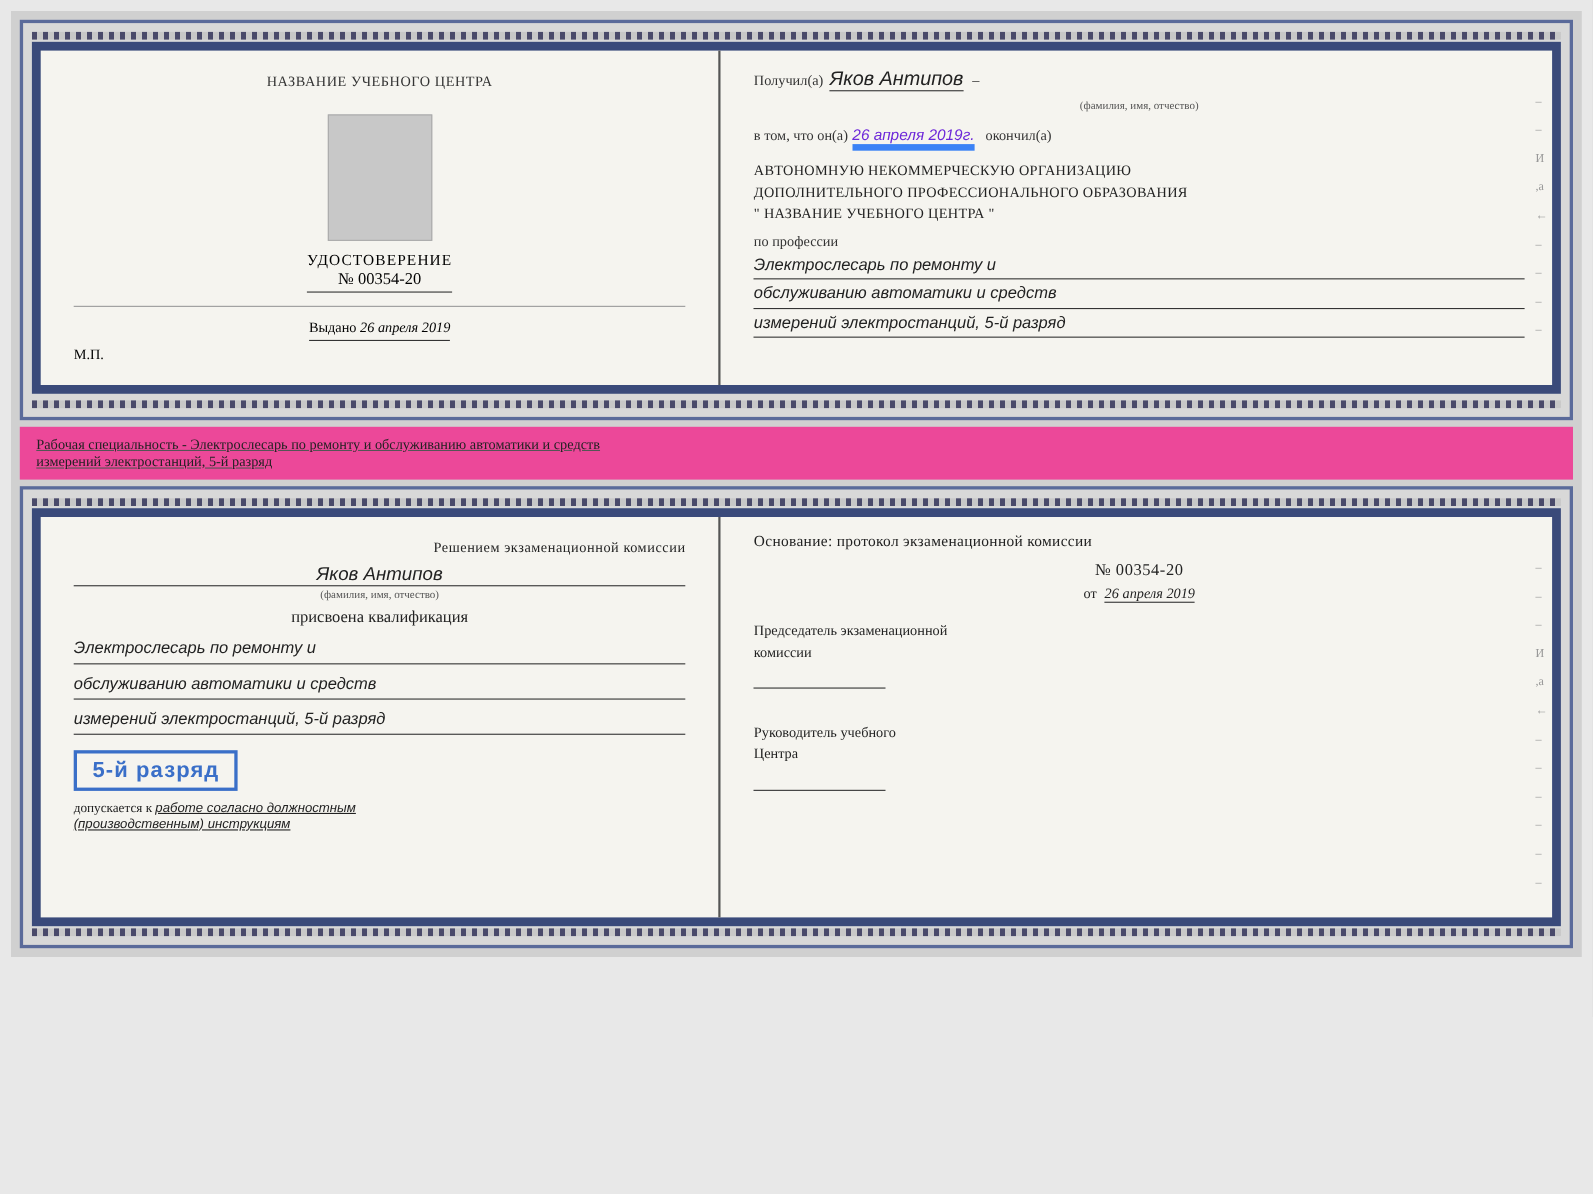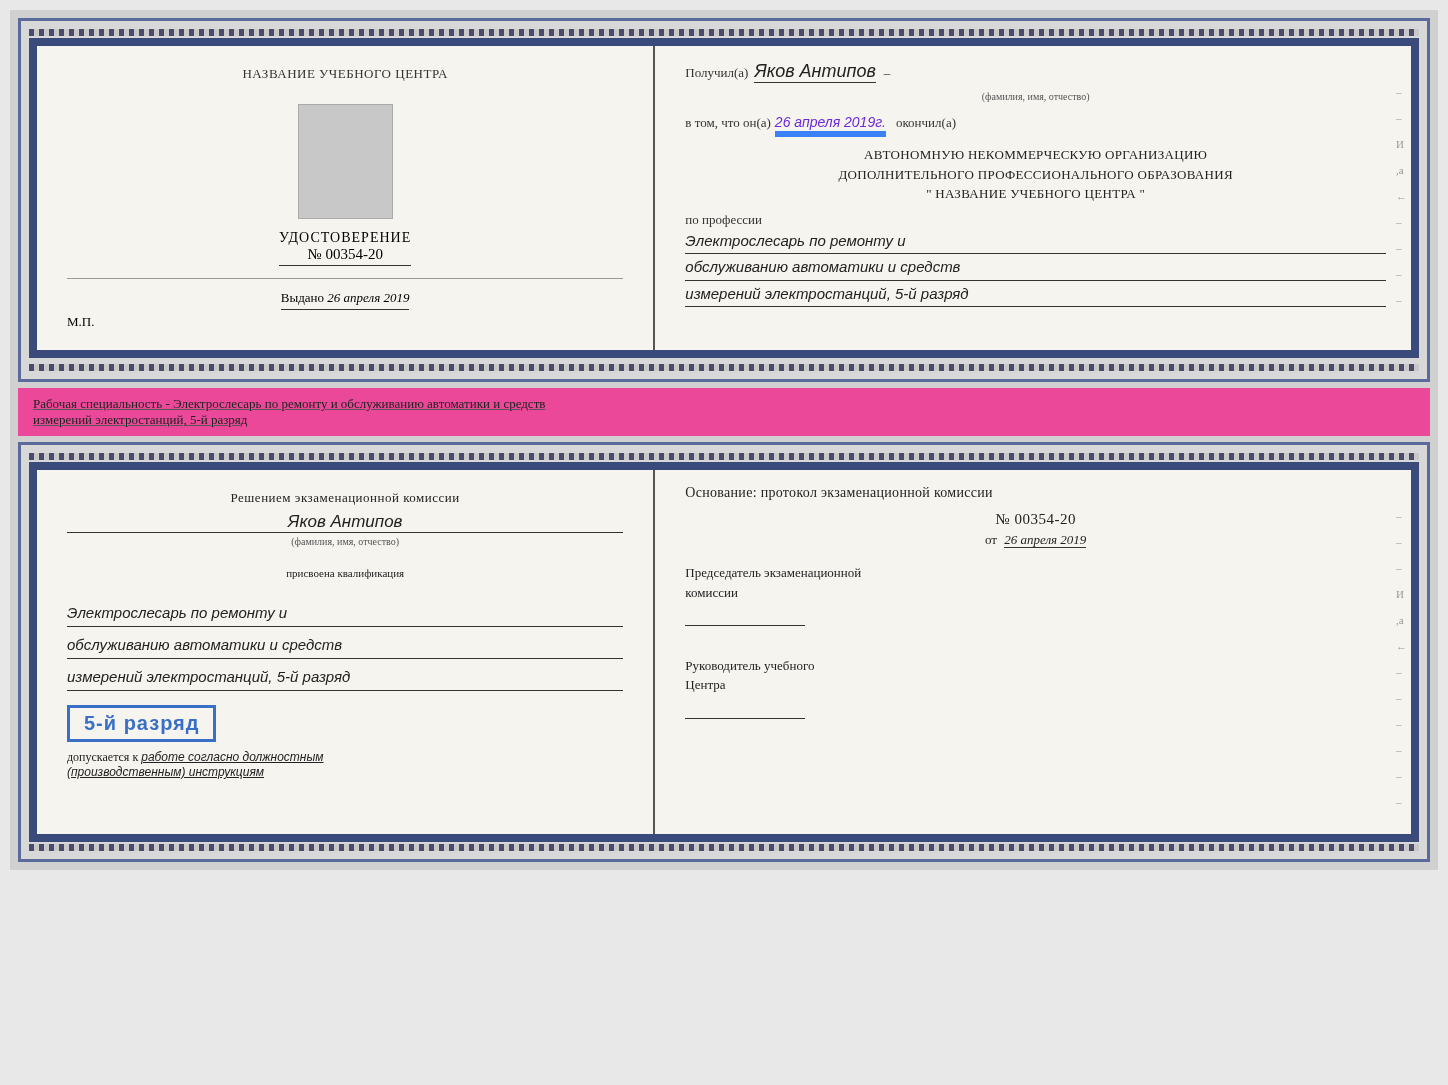--- a/index.html
+++ b/index.html
@@ -127,21 +127,20 @@
       font-size: 10px;
       text-align: center;
       color: #555;
       width: 100%;
       margin-top: 2px;
     }
 
     .org-block {
       margin: 8px 0;
       font-size: 13px;
-      text-align: center;
       letter-spacing: 0.3px;
       line-height: 1.5;
     }
 
     .profession-block {
       margin-top: 8px;
       font-size: 13px;
     }
 
     .profession-block .pro-label {
@@ -178,39 +177,39 @@
       width: 55%;
       padding: 15px 25px 15px 30px;
       font-size: 13px;
       color: #222;
       position: relative;
     }
 
     .decision-title {
       font-size: 13px;
       letter-spacing: 0.5px;
-      text-align: center;
+      text-align: right;
       margin-bottom: 6px;
     }
 
     .fio-handwritten {
       font-family: 'Comic Sans MS', cursive, sans-serif;
       font-size: 17px;
       color: #222;
       font-style: italic;
       border-bottom: 1px solid #333;
       display: block;
       text-align: center;
       margin-bottom: 3px;
     }
 
     .prisvoena {
       text-align: center;
-      font-size: 11px;
-      margin: 20px 0;
+      font-size: 15px;
+      margin: 6px 0;
     }
 
     .qualification-lines {
       font-family: 'Comic Sans MS', cursive, sans-serif;
       font-size: 15px;
       color: #222;
       font-style: italic;
       border-bottom: 1px solid #333;
       line-height: 1.8;
       margin-bottom: 4px;

